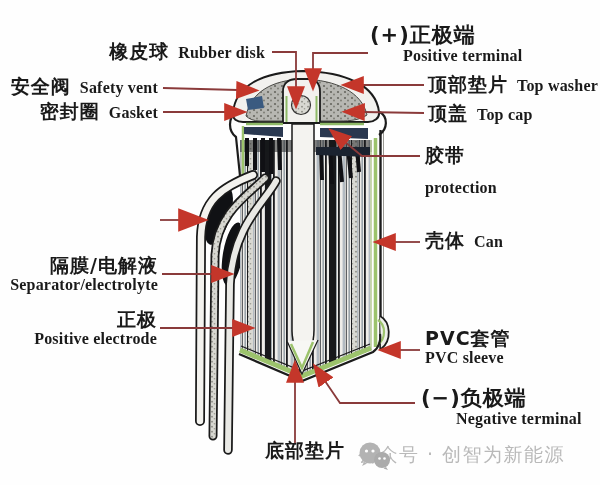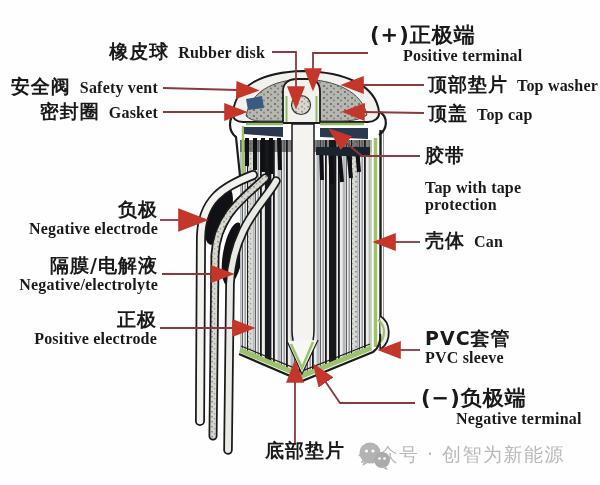--- a/index.html
+++ b/index.html
@@ -182,31 +182,27 @@
     <span class="en">Top washer</span>
   </div>
 
   <div class="label row" style="left:428px;top:102px;">
     <span class="cn">顶盖</span>
     <span class="en">Top cap</span>
   </div>
 
   <div class="label row" style="left:425px;top:144px;align-items:flex-start;gap:13px;flex-direction:column;">
     <span class="cn">胶带</span>
-    <span class="en"><span>Tap with tape</span><span class="l2">protection</span></span>
-  </div>
-
-  <div class="label stack r" style="left:0;top:198px;width:158px;">
-    <span class="cn">负极</span>
-    <span class="en">Negative electrode</span>
-  </div>
+    <span class="en"><span class="l2">protection</span></span>
+  </div>
+
 
   <div class="label stack r" style="left:0;top:254px;width:158px;">
     <span class="cn">隔膜/电解液</span>
-    <span class="en">Negative/electrolyte</span>
+    <span class="en">Separator/electrolyte</span>
   </div>
 
   <div class="label stack r" style="left:0;top:308px;width:157px;">
     <span class="cn">正极</span>
     <span class="en">Positive electrode</span>
   </div>
 
   <div class="label row" style="left:425px;top:229px;">
     <span class="cn">壳体</span>
     <span class="en">Can</span>

